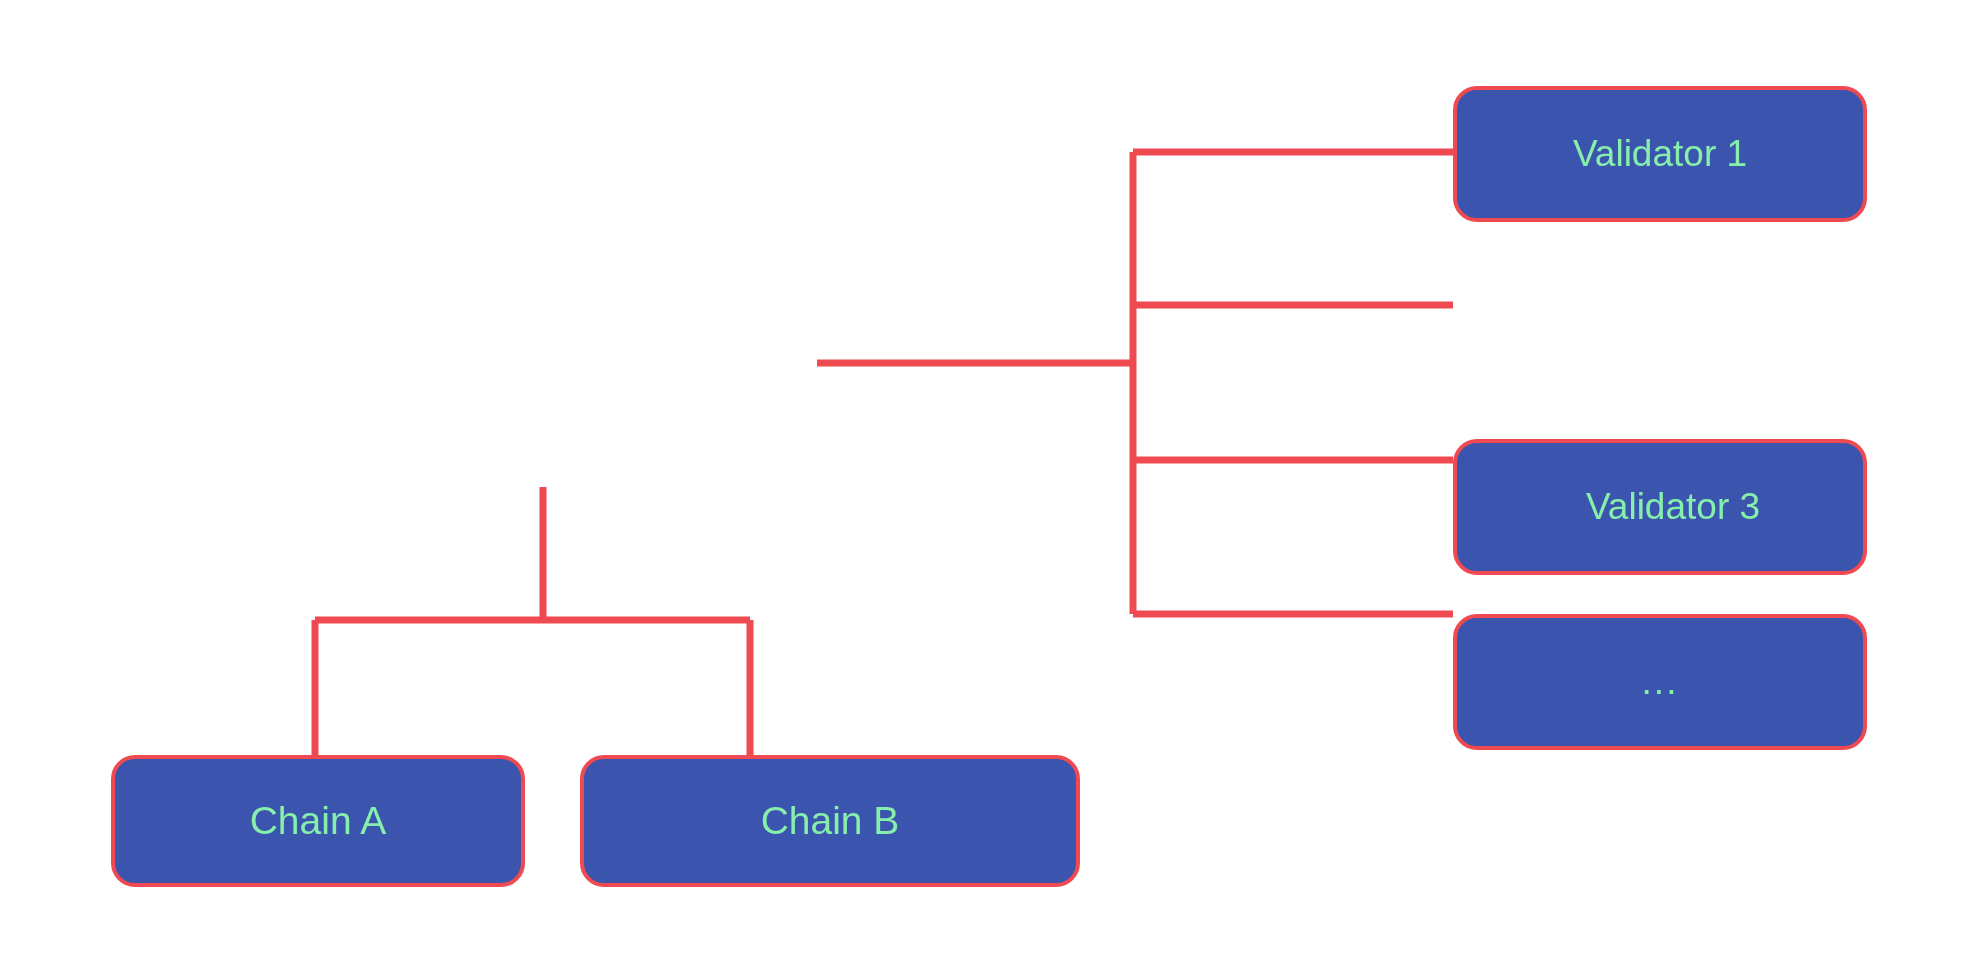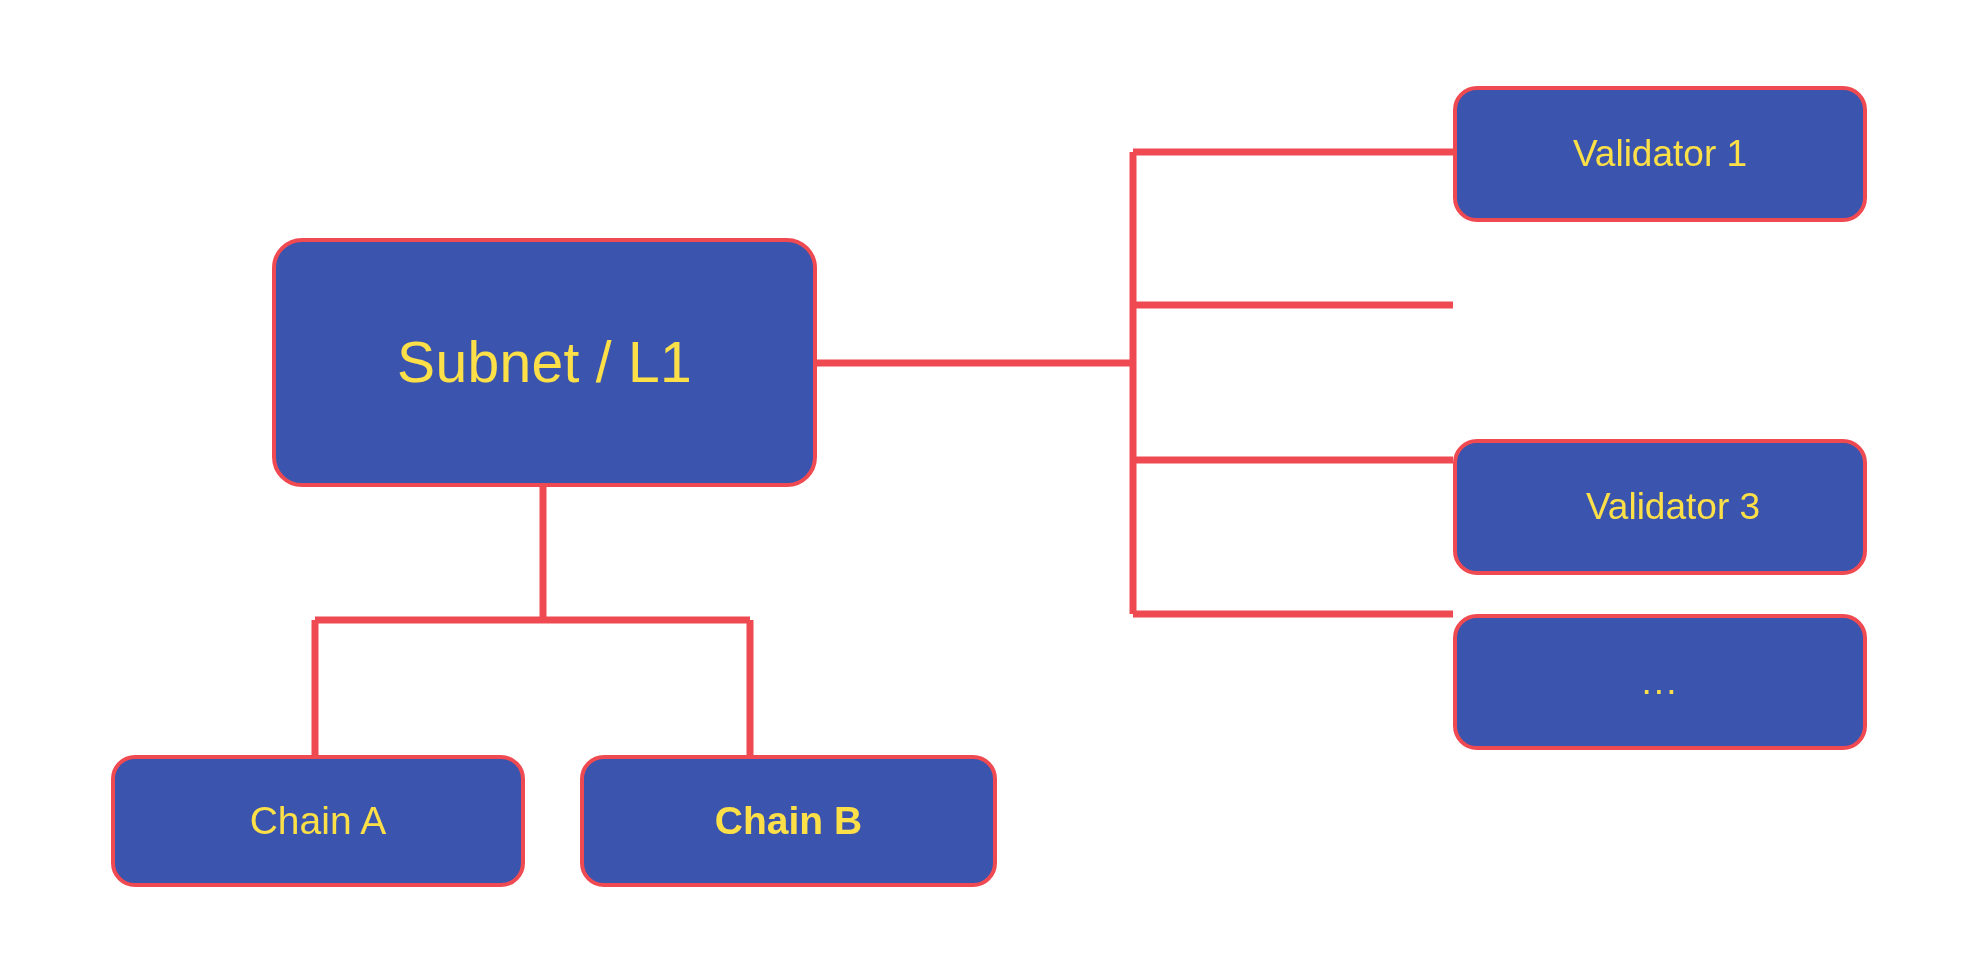--- a/index.html
+++ b/index.html
@@ -26,21 +26,21 @@
     height: 960px;
   }
   .node {
     position: absolute;
     box-sizing: border-box;
     display: flex;
     align-items: center;
     justify-content: center;
     background: #3b54ad;
     border: 4px solid #ef4a52;
-    color: #fde047;
+    color: #86efac;
     text-align: center;
     line-height: 1.1;
     white-space: nowrap;
     user-select: none;
   }
   .node-label {
     display: block;
     pointer-events: none;
   }
 
@@ -57,21 +57,21 @@
 
   
   .chain-node {
     top: 755px;
     height: 132px;
     border-radius: 24px;
     font-size: 39px;
     justify-content: center;
   }
   #node-chain-a { left: 111px; width: 414px; }
-  #node-chain-b { left: 580px; width: 417px; font-weight: bold; }
+  #node-chain-b { left: 580px; width: 500px; }
 
   
   .validator-node {
     left: 1453px;
     width: 414px;
     height: 136px;
     border-radius: 24px;
     font-size: 37px;
   }
   #node-validator-1 { top: 86px; }
@@ -95,23 +95,20 @@
       <path d="M 1133 460 L 1453 460"></path>
       <path d="M 1133 614 L 1453 614"></path>
 
       <path d="M 543 487 L 543 620"></path>
       <path d="M 315 620 L 750 620"></path>
       <path d="M 315 620 L 315 755"></path>
       <path d="M 750 620 L 750 755"></path>
     </g>
   </svg>
 
-  <div class="node" id="node-subnet">
-    <span class="node-label">Subnet / L1</span>
-  </div>
 
   <div class="node chain-node" id="node-chain-a">
     <span class="node-label">Chain A</span>
   </div>
   <div class="node chain-node" id="node-chain-b">
     <span class="node-label">Chain B</span>
   </div>
 
   <div class="node validator-node" id="node-validator-1">
     <span class="node-label">Validator 1</span>

